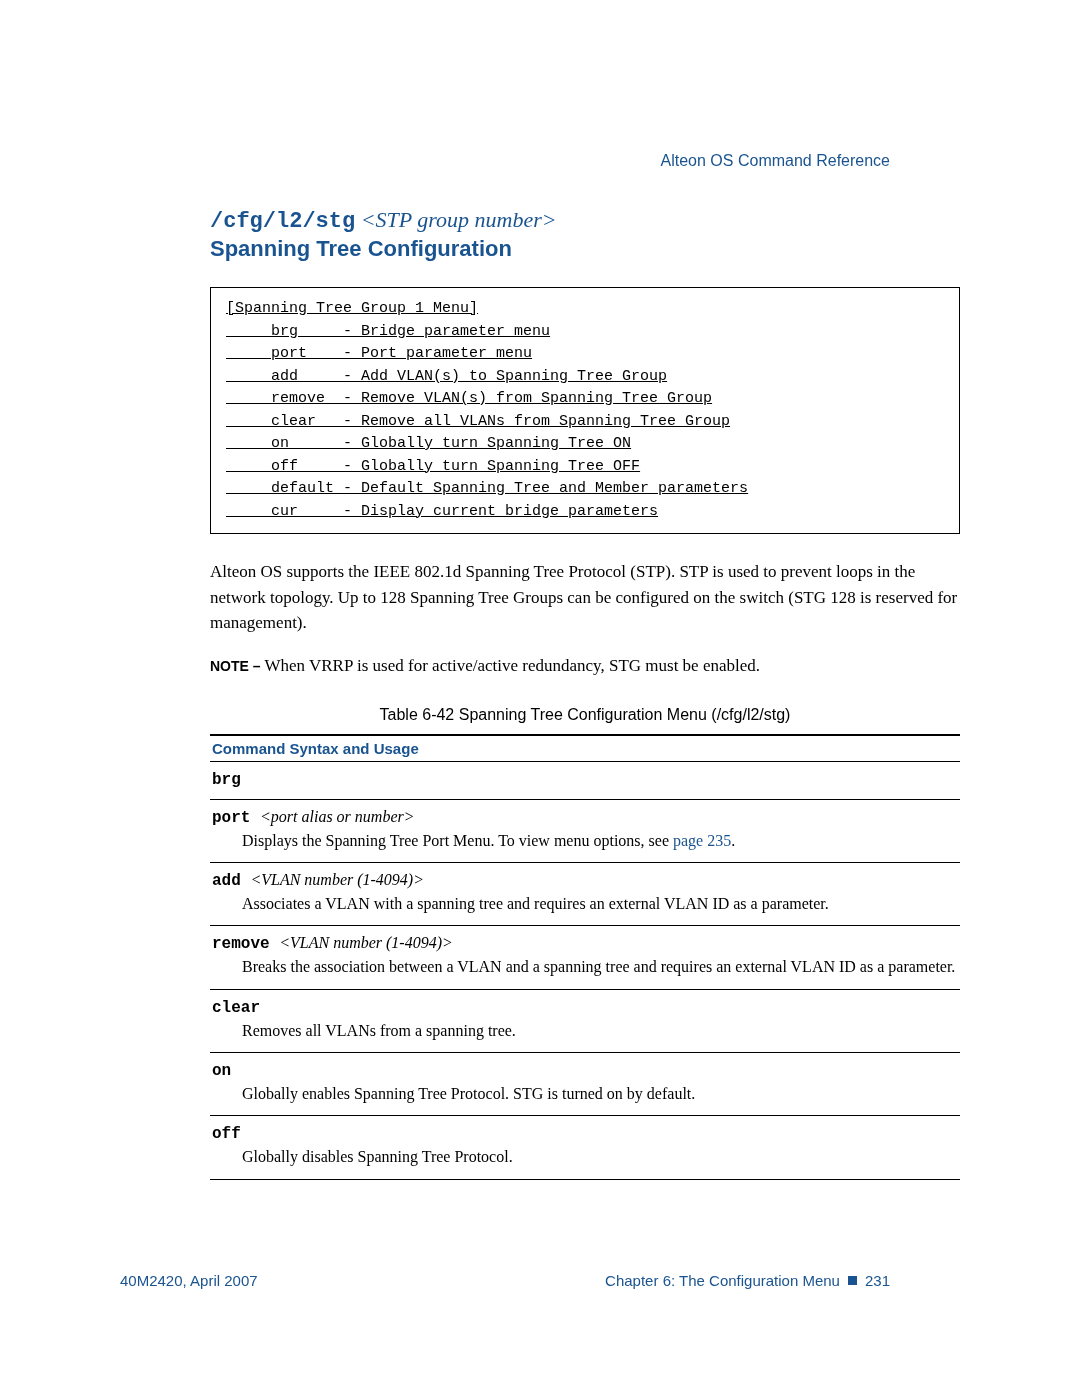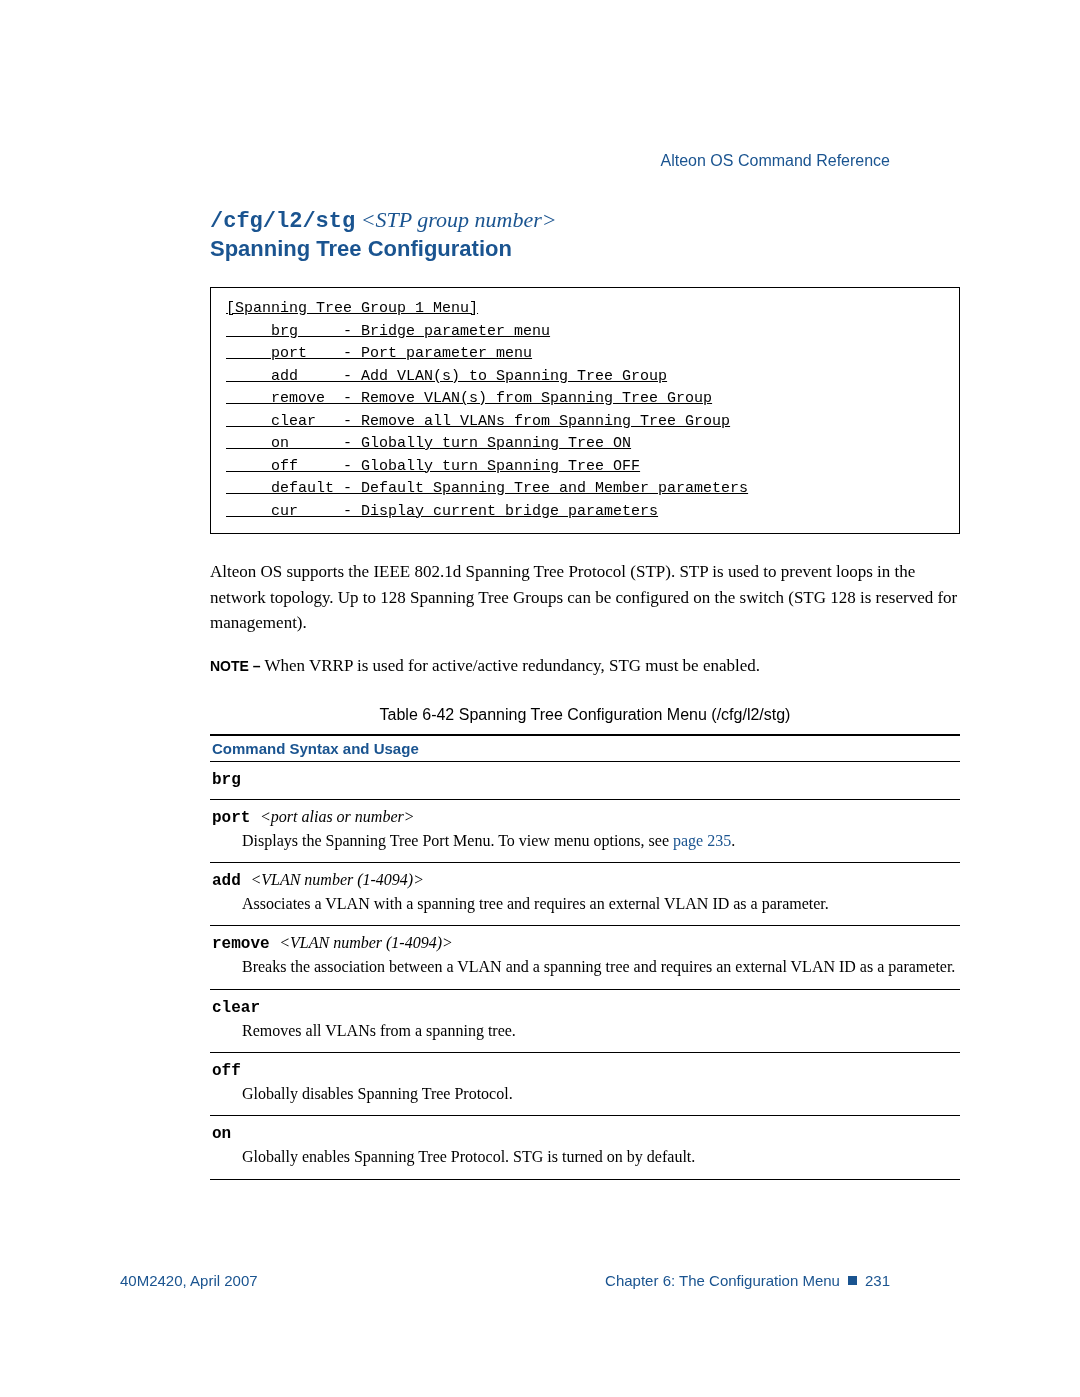--- a/index.html
+++ b/index.html
@@ -174,26 +174,26 @@
       </div>
       <div class="cmd-row">
         <div><span class="cmd-name">remove </span><span class="cmd-param"> &lt;VLAN number (1-4094)&gt;</span></div>
         <div class="cmd-desc"><span>Breaks the association between a VLAN and a spanning tree and requires an external VLAN ID as a parameter.</span></div>
       </div>
       <div class="cmd-row">
         <div><span class="cmd-name">clear</span></div>
         <div class="cmd-desc"><span>Removes all VLANs from a spanning tree.</span></div>
       </div>
       <div class="cmd-row">
+        <div><span class="cmd-name">on</span></div>
+        <div class="cmd-desc"><span>Globally enables Spanning Tree Protocol. STG is turned on by default.</span></div>
+      </div>
+      <div class="cmd-row">
         <div><span class="cmd-name">off</span></div>
         <div class="cmd-desc"><span>Globally disables Spanning Tree Protocol.</span></div>
-      </div>
-      <div class="cmd-row">
-        <div><span class="cmd-name">on</span></div>
-        <div class="cmd-desc"><span>Globally enables Spanning Tree Protocol. STG is turned on by default.</span></div>
       </div>
     </div>
 
   <div class="footer">
     <div>40M2420, April 2007</div>
     <div class="footer-right">
       <span>Chapter 6:  The Configuration Menu</span>
       <span class="footer-square"></span>
       <span>231</span>
     </div>

